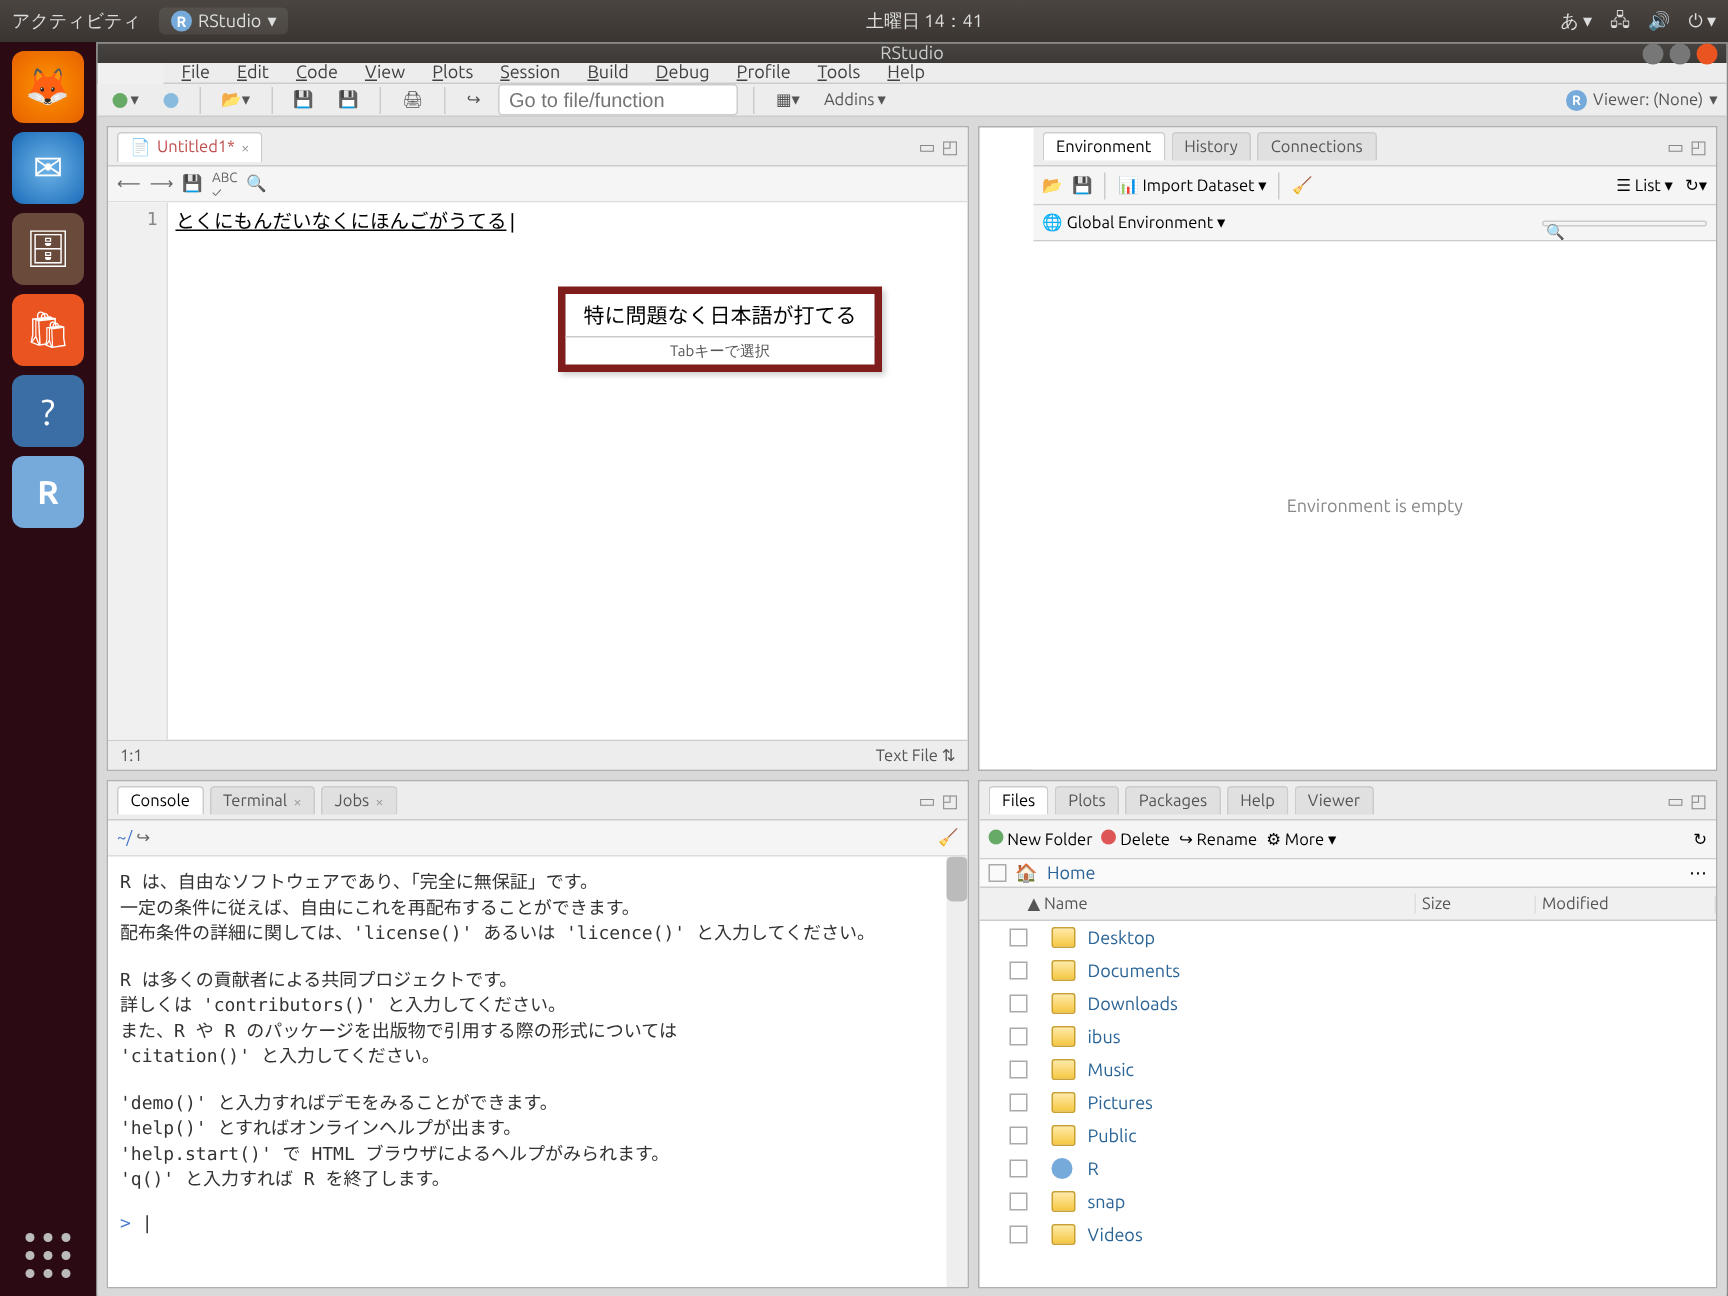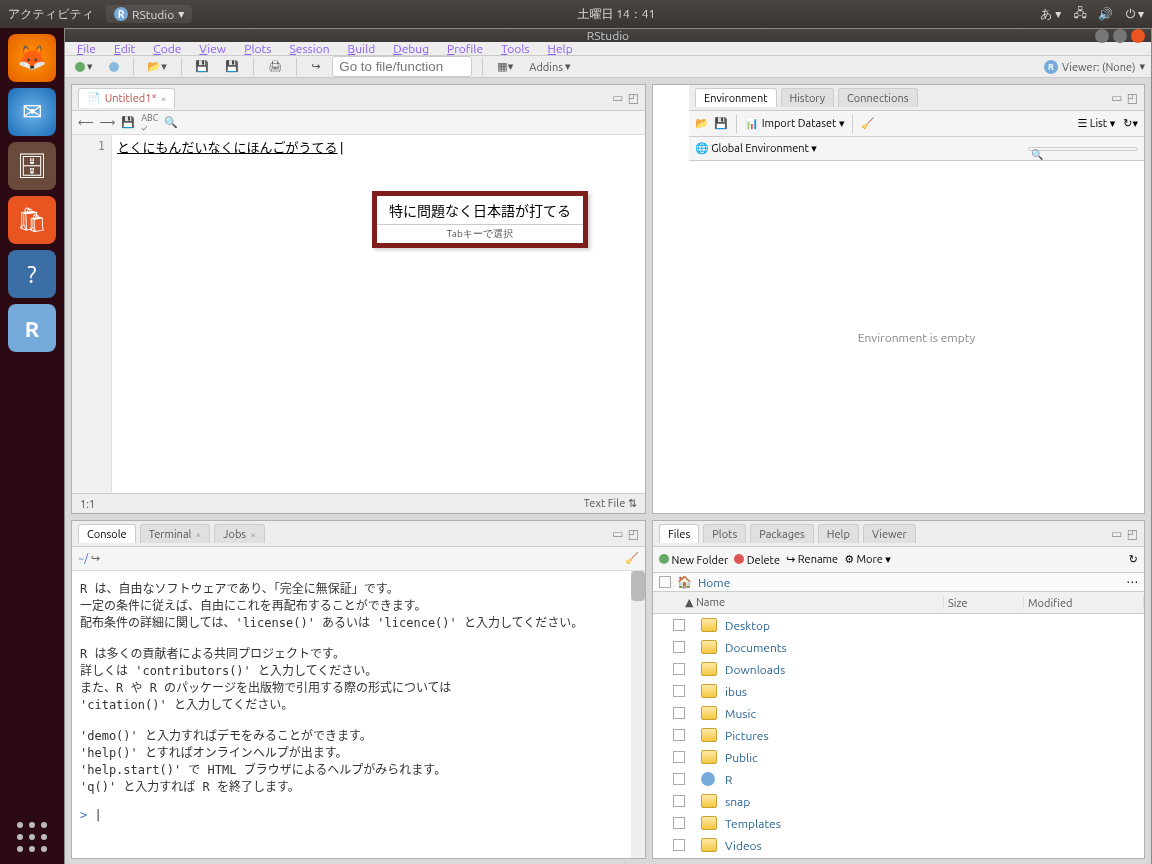--- a/index.html
+++ b/index.html
@@ -18,25 +18,25 @@
 .hlp { background: #3a6ea5; border-radius: 50%; }
 .rs { background: #75AADB; border-radius: 50%; position:relative;}
 .rs::after { content:"R"; color:#fff; font-weight:bold; font-size:22px; }
 .launcher .dots { margin-top: auto; margin-bottom: 12px; display: grid; grid-template-columns: repeat(3,6px); gap: 6px; }
 .launcher .dots span { width: 6px; height: 6px; background: #bbb; border-radius: 50%; }
 .window { position: absolute; left: 64px; top: 28px; right: 0; bottom: 0; background: #f0f0f0; display: flex; flex-direction: column; border: 1px solid #888;}
 .titlebar { height: 28px; background: linear-gradient(#464340,#3c3936); color: #ccc; display: flex; align-items: center; justify-content: center; position: relative; }
 .titlebar .wb { position: absolute; right: 6px; display: flex; gap: 4px; }
 .titlebar .wb span { width: 14px; height: 14px; border-radius: 50%; background: #777; }
 .titlebar .wb .close { background: #e95420; }
-.menubar { height: 26px; background: #ededed; border-bottom: 1px solid #ccc; display: flex; align-items: center; gap: 18px; padding: 0 12px; color: #8b5cf6; }
+.menubar { height: 26px; background: #ededed; border-bottom: 1px solid #ccc; display: flex; align-items: center; gap: 18px; padding: 0 12px; color: #404040; margin-left: 44px; }
 .menubar u { text-decoration: underline; }
 .toolbar { height: 28px; background: #ededed; border-bottom: 1px solid #ccc; display: flex; align-items: center; gap: 8px; padding: 0 6px; color: #555; font-size: 11px; }
 .toolbar .btn { padding: 2px 4px; display: flex; align-items: center; gap: 2px; }
-.toolbar input { border: 1px solid #ccc; padding: 2px 6px; width: 140px; border-radius: 3px; color: #c2410c; }
+.toolbar input { border: 1px solid #ccc; padding: 2px 6px; width: 160px; border-radius: 3px; color: #c2410c; }
 .toolbar .proj { margin-left: auto; display: flex; align-items: center; gap: 4px; color:#555;}
 .toolbar .rball { width:14px;height:14px;border-radius:50%;background:#75AADB;color:#fff;display:flex;align-items:center;justify-content:center;font-size:9px;font-weight:bold;}
 .sep { width:1px; height:18px; background:#ccc; margin:0 2px;}
 .panes { flex: 1; display: grid; grid-template-columns: 575px 1fr; grid-template-rows: 1fr 1fr; gap: 6px; padding: 6px; background: #d9d9d9; }
 .pane { background: #fff; border: 1px solid #b0b0b0; display: flex; flex-direction: column; overflow: hidden;}
 .tabs { height: 26px; background: #ededed; border-bottom: 1px solid #ccc; display: flex; align-items: center; padding: 0 6px; gap: 4px; position:relative;}
 .tabs .tab { padding: 3px 8px; border: 1px solid #ccc; border-bottom: none; background: #fff; border-radius: 3px 3px 0 0; font-size: 11px; display:flex;align-items:center;gap:4px;}
 .tabs .tab.inactive { background: #e0e0e0; color:#555;}
 .tabs .x { color:#999; font-size:10px;}
 .tabs .winctrl { margin-left:auto; display:flex; gap:4px; color:#888;}
@@ -350,27 +350,20 @@
           <div class="filerow">
             <span class="cb"></span>
             <span class="fi"></span>
             <span>snap</span>
             <span></span>
             <span></span>
           </div>
           <div class="filerow">
             <span class="cb"></span>
             <span class="fi"></span>
-            <span>Templates</span>
-            <span></span>
-            <span></span>
-          </div>
-          <div class="filerow">
-            <span class="cb"></span>
-            <span class="fi"></span>
             <span>Videos</span>
             <span></span>
             <span></span>
           </div>
         </div>
     </div>
   </div>
 </div>
 
 </body></html>

